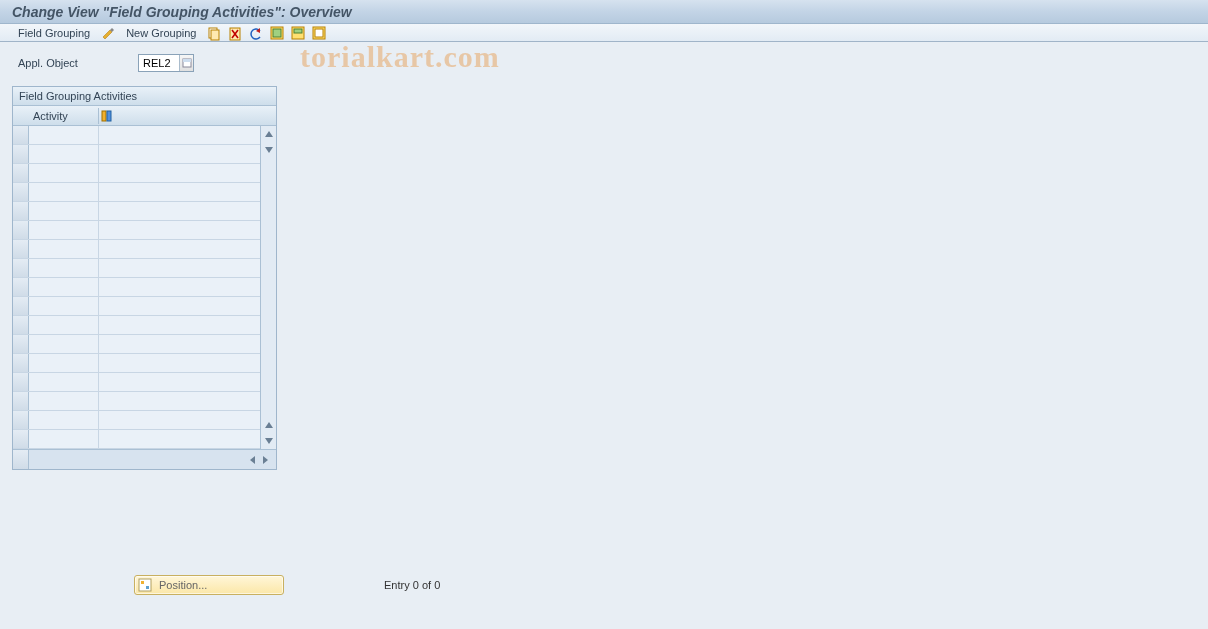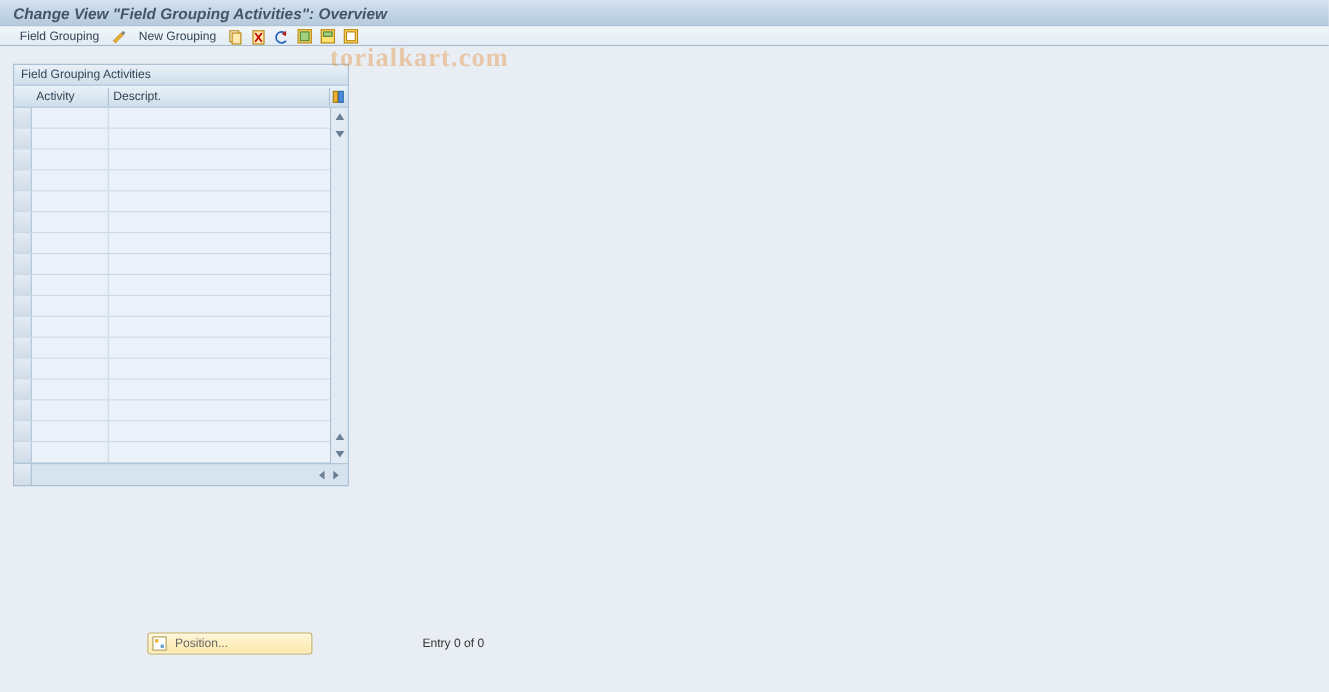--- a/index.html
+++ b/index.html
@@ -47,21 +47,21 @@
       display: inline-flex;
       align-items: center;
       justify-content: center;
       cursor: pointer;
       border-radius: 2px;
     }
     .watermark {
       position: absolute;
       top: 40px;
       left: 300px;
-      font-size: 24px;
+      font-size: 30px;
       font-weight: bold;
       color: rgba(230,150,70,0.45);
       letter-spacing: 1px;
       font-family: Georgia, serif;
       pointer-events: none;
       z-index: 50;
     }
     .content-area {
       padding: 12px;
       background: #e8eef4;
@@ -96,21 +96,21 @@
       width: 14px;
       height: 16px;
       border-left: 1px solid #aabccc;
       display:flex; align-items:center; justify-content:center;
       background: linear-gradient(to bottom,#f6f6f6,#e0e0e0);
       cursor:pointer;
     }
     
     .table-control {
       border: 1px solid #9fb6cc;
-      width: 305px;
+      width: 265px;
       background: #d7e3ef;
       margin-top: 4px;
     }
     .tc-title {
       background: linear-gradient(to bottom,#e9f1f8,#cedeeb);
       border-bottom:1px solid #aac0d4;
       padding: 3px 6px;
       color:#334455;
     }
     .tc-header-row {
@@ -273,27 +273,38 @@
     <svg width="16" height="16">
         <rect x="2" y="2" width="12" height="12" fill="#ffe070" stroke="#b88000"></rect>
         <rect x="4" y="4" width="8" height="8" fill="#fff" stroke="#b88000"></rect>
       </svg>
   </span>
 </div>
 
 <div class="watermark">torialkart.com</div>
 
 <div class="content-area">
+  <div class="field-row">
+    <span class="field-label">Appl. Object</span>
+    <span class="field-input-wrap">
+      <input class="field-input" value="REL2" style="">
+      <span class="f4-btn">
+        <svg width="10" height="10">
+            <rect x="1" y="1" width="8" height="8" fill="#fff" stroke="#889"></rect>
+            <rect x="1" y="1" width="8" height="3" fill="#cdddee"></rect>
+          </svg>
+      </span>
+    </span>
+  </div>
 
   <div class="table-control">
     <div class="tc-title">Field Grouping Activities</div>
     <div class="tc-header-row">
       <div class="tc-sel-head"></div>
       <div class="tc-col-head tc-col-activity">Activity</div>
-      <div class="tc-col-head tc-col-descript">Descript.</div>
       <div class="tc-config">
         <svg width="12" height="12">
             <rect x="1" y="1" width="4" height="10" fill="#f0b030" stroke="#a07000"></rect>
             <rect x="6" y="1" width="4" height="10" fill="#5090e0" stroke="#2060a0"></rect>
           </svg>
       </div>
     </div>
     <div class="tc-body">
       <div class="tc-rows" id="tc-rows">
           <div class="tc-row">

